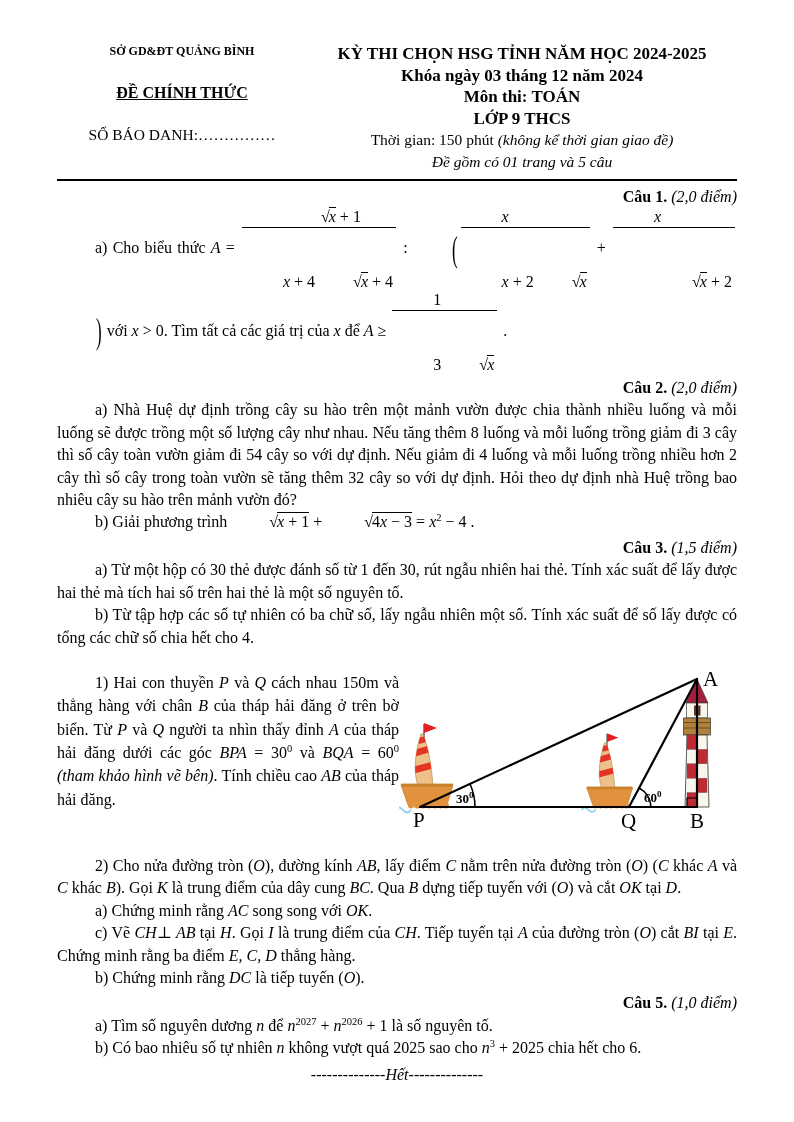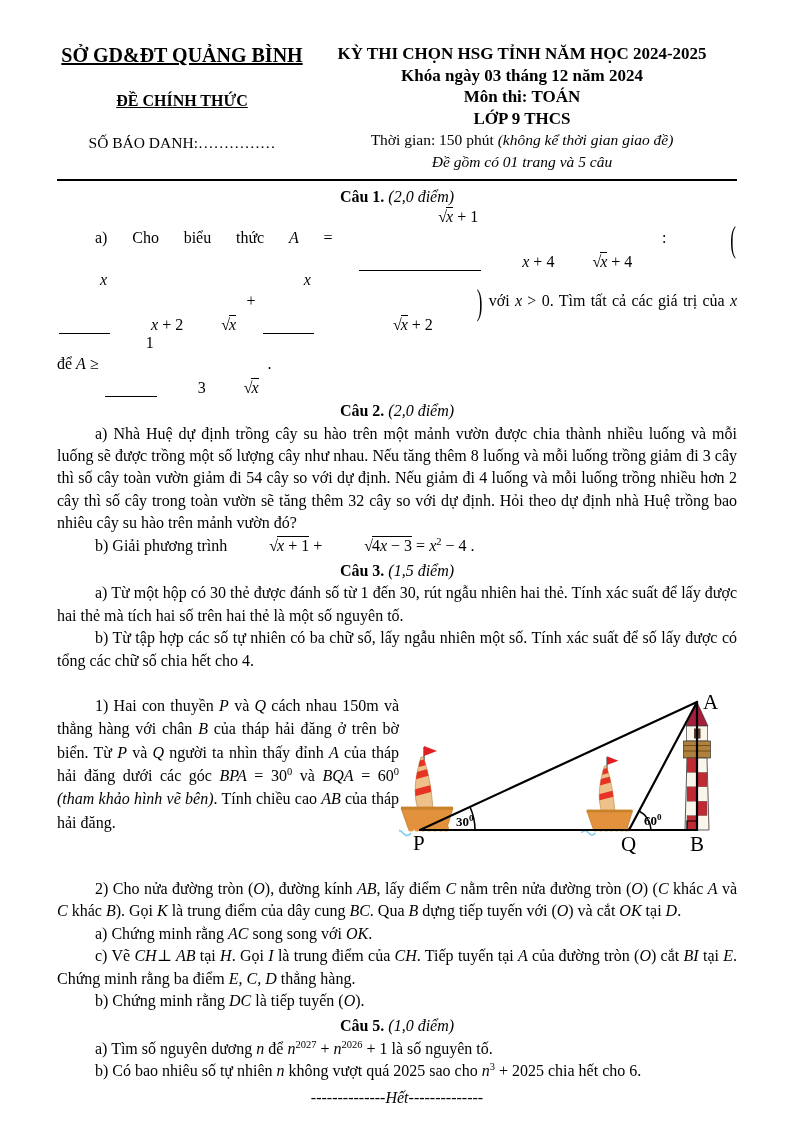--- a/index.html
+++ b/index.html
@@ -6,36 +6,36 @@
   .page{
     position:relative;width:794px;height:1122px;box-sizing:border-box;
     padding:44px 57px 0 57px;background:#fff;color:#000;
     font-family:"Liberation Serif","DejaVu Serif",serif;font-size:16px;
     overflow:hidden;
   }
   
   .hdr{display:flex;}
   .hdr-left{width:250px;flex-shrink:0;text-align:center;}
   .hdr-right{flex:1;text-align:center;line-height:19.5px;}
-  .hl-org{font-weight:bold;font-size:20px;white-space:nowrap;text-decoration:underline;}
+  .hl-org{font-weight:bold;font-size:12px;white-space:nowrap;}
   .hl-off{font-weight:bold;font-size:16px;text-decoration:underline;margin-top:25px;}
   .hl-sbd{font-size:15.5px;margin-top:24px;white-space:nowrap;}
   .hr-line{font-weight:bold;font-size:17px;margin-bottom:2px;}
   .hr-plain{font-weight:normal;font-size:15.5px;margin-bottom:2px;}
   .hr-it{font-style:italic;font-size:15.5px;}
   .divider{border:none;border-top:2px solid #000;margin:8px 0 5px 0;}
   
   p{margin:0;line-height:22.4px;text-align:justify;}
-  .qh{margin-top:3px;text-align:center;}
+  .qh{margin-top:3px;text-align:right;}
   .qh b{font-weight:bold;}
   .qh i{font-style:italic;}
   .ind{text-indent:38px;}
   sup{font-size:10.5px;line-height:0;}
   
-  .fr{display:inline-flex;flex-direction:row;text-align:left;vertical-align:middle;line-height:1.12;margin:0 2px;}
+  .fr{display:inline-flex;flex-direction:column;text-align:left;vertical-align:middle;line-height:1.12;margin:0 2px;}
   .fr .nm{border-bottom:1.3px solid #000;padding:0 3px 1px 3px;display:block;}
   .fr .dn{padding:1px 3px 0 3px;display:block;margin-top:44px;}
   .rt{display:inline-block;margin-right:-1px;}
   .vl{border-top:1.3px solid #000;padding-top:0px;}
   .bp{display:inline-block;transform:scaleY(2.15);vertical-align:middle;font-size:17px;padding:0 1px;font-weight:normal;}
   
   .q4row{display:flex;margin-top:1px;align-items:center;}
   .q4text{width:342px;flex-shrink:0;line-height:23.4px;}
   .q4fig{flex:1;padding-left:0px;}
   .q4fig svg{display:block;margin-left:auto;}

